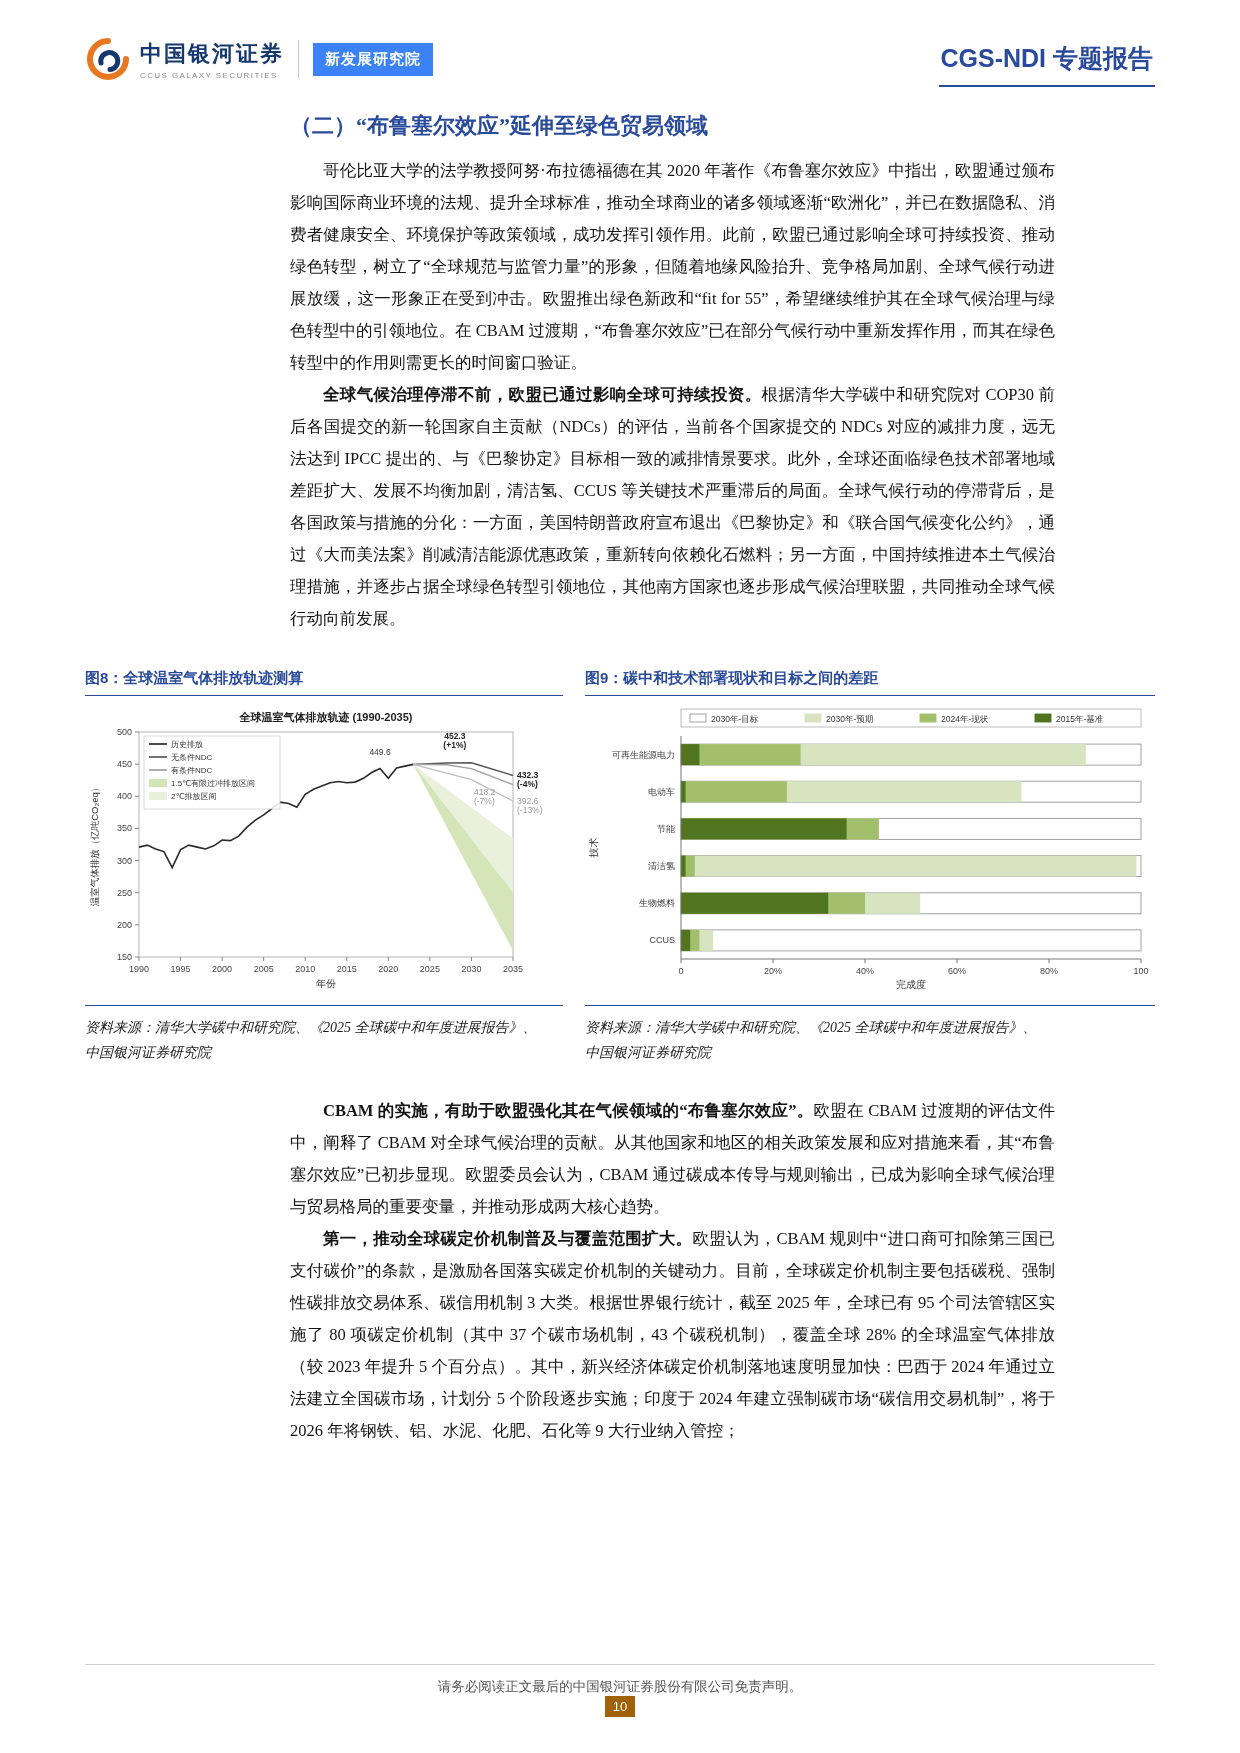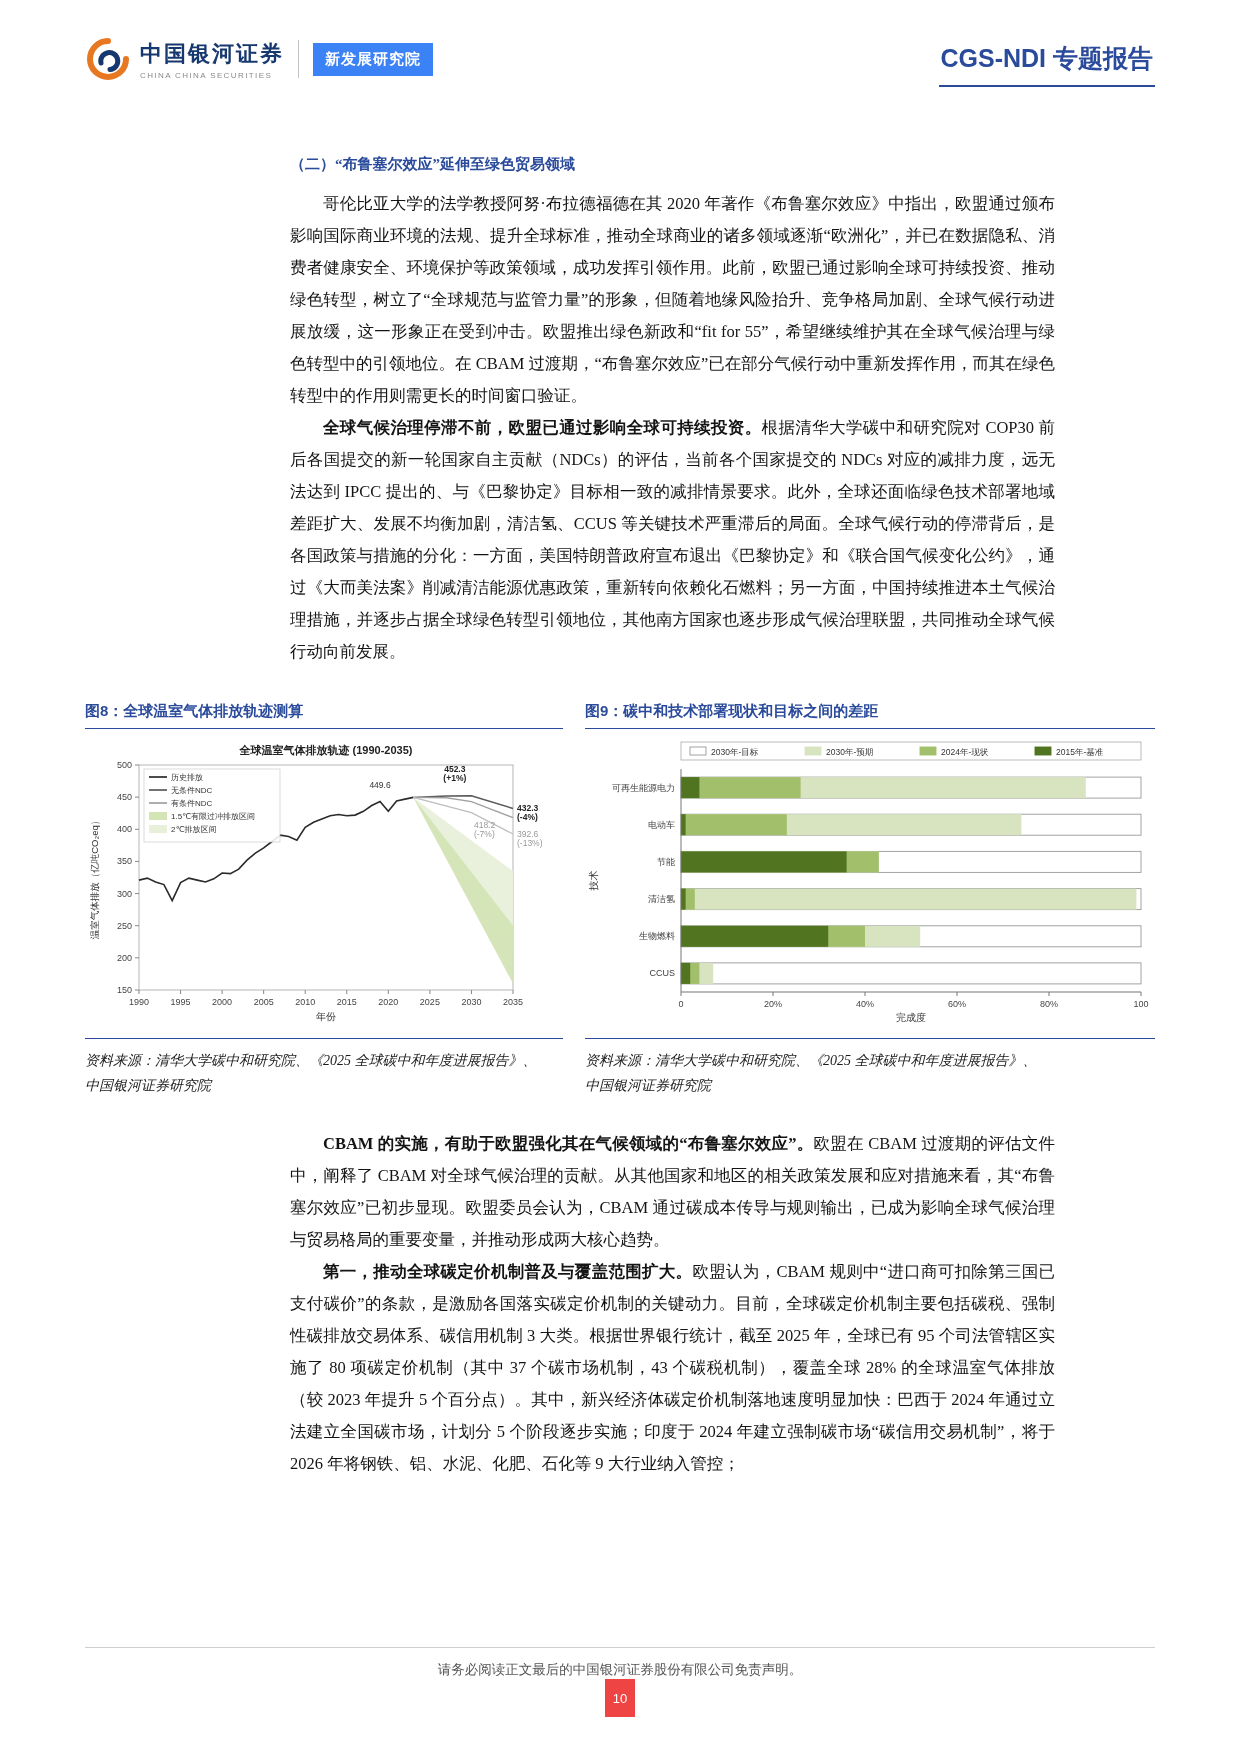--- a/index.html
+++ b/index.html
@@ -11,57 +11,57 @@
   .header { display:flex; justify-content:space-between; align-items:flex-start; margin:36px 85px 0 85px; }
   .brand { display:flex; align-items:center; }
   .logo-icon { width:46px; height:46px; margin-right:9px; }
   .brand-cn { font-size:22px; font-weight:bold; color:#16386e; letter-spacing:2px; font-family:"Liberation Sans",sans-serif; white-space:nowrap; }
   .brand-en { font-size:8px; color:#8a8a8a; letter-spacing:1.4px; font-family:"Liberation Sans",sans-serif; margin-top:2px; white-space:nowrap; }
   .brand-divider { width:1px; height:38px; background:#c3c3c3; margin:0 14px; }
   .dept-badge { background:#3b82f6; color:#fff; font-size:15px; font-weight:bold; padding:7px 12px; font-family:"Liberation Sans",sans-serif; letter-spacing:1px; white-space:nowrap; }
   .report-type { color:#2a4a9b; font-size:25px; font-weight:bold; font-family:"Liberation Sans",sans-serif; border-bottom:2px solid #2a4a9b; padding:6px 2px 10px 2px; white-space:nowrap; }
 
   
-  .section-heading { margin:68px 185px 0 290px; font-size:15px; font-weight:bold; color:#2a4a9b; }
+  .section-heading { margin:24px 185px 0 290px; font-size:22px; font-weight:bold; color:#2a4a9b; }
   .para { margin:0 185px 0 290px; font-size:16.5px; line-height:32px; text-align:justify; text-indent:2em; color:#141414; }
   .para.first { margin-top:14px; }
   .para.after-figs { margin-top:30px; }
   .para .lead { font-weight:bold; }
 
   
   .figures { display:flex; justify-content:space-between; margin:34px 85px 0 85px; }
   .fig { display:flex; flex-direction:column; }
   .fig-left { width:478px; }
   .fig-right { width:570px; }
   .fig-title { color:#2a4a9b; font-size:15px; font-weight:bold; padding-bottom:7px; border-bottom:1px solid #2a4a9b; font-family:"Liberation Sans",sans-serif; white-space:nowrap; }
   .fig-chart { margin-top:8px; }
   .fig-rule { border-top:1px solid #2a4a9b; margin-top:2px; }
   .fig-source { font-size:14px; font-style:italic; line-height:25px; margin-top:9px; color:#1c1c1c; }
 
   
   .footer { position:absolute; left:85px; right:85px; bottom:36px; border-top:1px solid #cfcfcf; padding-top:13px; display:flex; justify-content:space-between; align-items:center;flex-direction:column; }
   .footer-text { font-size:13.5px; color:#555; }
-  .page-badge { background:#ef4444; color:#fff; font-size:13px; min-width:30px; height:38px; display:flex; align-items:center; justify-content:center; font-family:"Liberation Sans",sans-serif; }
+  .page-badge { background:#a16207; color:#fff; font-size:13px; min-width:30px; height:21px; display:flex; align-items:center; justify-content:center; font-family:"Liberation Sans",sans-serif; }
 
   .fig-chart svg text { font-family:"Liberation Sans","DejaVu Sans",sans-serif; }
 </style>
 </head>
 <body>
 
 <div class="page">
 
   <header class="header">
     <div class="brand">
       <svg class="logo-icon" viewBox="0 0 46 46" xmlns="http://www.w3.org/2000/svg">
         <path d="M23 5 A18 18 0 1 0 41 23" fill="none" stroke="#e87722" stroke-width="6" stroke-linecap="round"></path>
         <path d="M16 27 a8.5 8.5 0 1 1 9 6.5" fill="none" stroke="#16386e" stroke-width="5" stroke-linecap="round"></path>
       </svg>
       <div class="brand-text">
         <div class="brand-cn">中国银河证券</div>
-        <div class="brand-en">CHINA CHINA SECURITIES</div>
+        <div class="brand-en">CCUS GALAXY SECURITIES</div>
       </div>
       <div class="brand-divider"></div>
       <div class="dept-badge">新发展研究院</div>
     </div>
     <div class="report-type">CGS-NDI 专题报告</div>
   </header>
 
   <h2 class="section-heading">（二）“布鲁塞尔效应”延伸至绿色贸易领域</h2>
 
   <p class="para first"><span class="lead"></span><span>哥伦比亚大学的法学教授阿努·布拉德福德在其 2020 年著作《布鲁塞尔效应》中指出，欧盟通过颁布影响国际商业环境的法规、提升全球标准，推动全球商业的诸多领域逐渐“欧洲化”，并已在数据隐私、消费者健康安全、环境保护等政策领域，成功发挥引领作用。此前，欧盟已通过影响全球可持续投资、推动绿色转型，树立了“全球规范与监管力量”的形象，但随着地缘风险抬升、竞争格局加剧、全球气候行动进展放缓，这一形象正在受到冲击。欧盟推出绿色新政和“fit for 55”，希望继续维护其在全球气候治理与绿色转型中的引领地位。在 CBAM 过渡期，“布鲁塞尔效应”已在部分气候行动中重新发挥作用，而其在绿色转型中的作用则需更长的时间窗口验证。</span></p>

